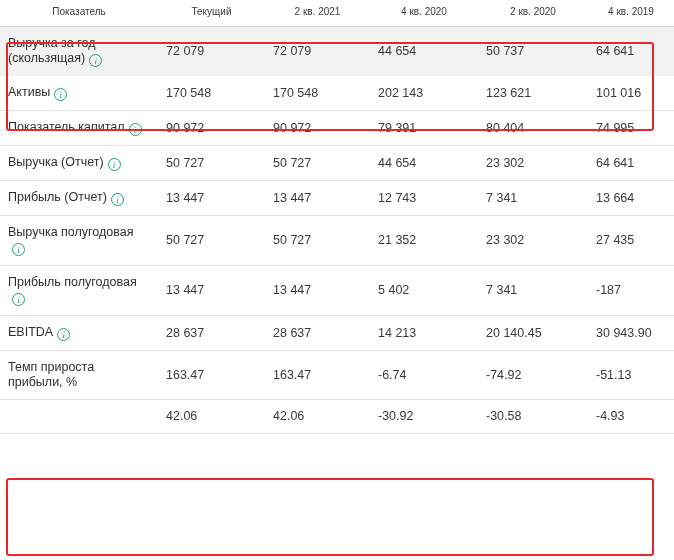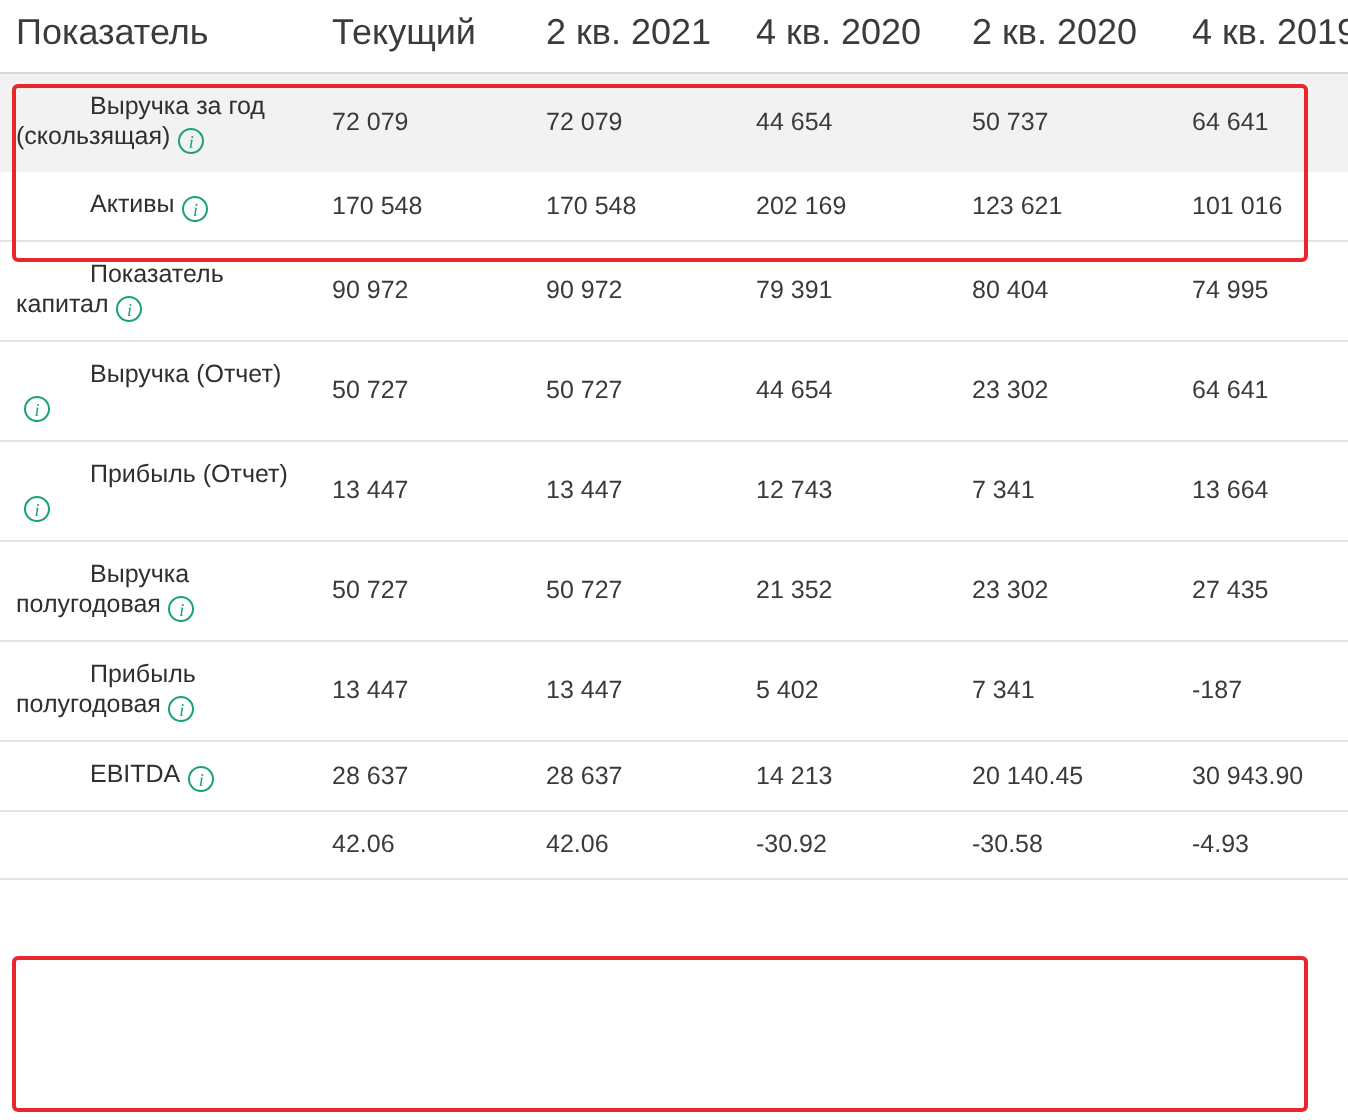--- a/index.html
+++ b/index.html
@@ -27,23 +27,23 @@
   }
   table.fin col.c0 { width: 158px; }
   table.fin col.c1 { width: 107px; }
   table.fin col.c2 { width: 105px; }
   table.fin col.c3 { width: 108px; }
   table.fin col.c4 { width: 110px; }
   table.fin col.c5 { width: 86px; }
 
   thead th {
     font-weight: normal;
-    font-size: 18px;
+    font-size: 10px;
     color: #3b3b3b;
-    text-align: left;
+    text-align: center;
     padding: 6px 8px 9px 8px;
     border-bottom: 1px solid #d9d9d9;
     vertical-align: bottom;
     white-space: nowrap;
   }
   tbody td {
     padding: 9px 8px 9px 8px;
     border-bottom: 1px solid #e3e3e3;
     vertical-align: middle;
     color: #3a3a3a;
@@ -54,21 +54,20 @@
     color: #2f2f2f;
   }
   tbody tr.shaded td {
     background: #f2f2f2;
   }
   tbody tr.nb td {
     border-bottom: none;
   }
   .lbl-text {
     display: inline;
-    margin-left: 37px;
   }
   .info-icon {
     display: inline-block;
     width: 13px;
     height: 13px;
     border: 1px solid #1aa179;
     border-radius: 50%;
     color: #1aa179;
     font-size: 9px;
     line-height: 12px;
@@ -134,21 +133,21 @@
         <td>44 654</td>
         <td>50 737</td>
         <td>64 641</td>
       </tr>
 
 
       <tr>
         <td class="label"><span class="lbl-text">Активы</span><span class="info-icon">i</span></td>
         <td>170 548</td>
         <td>170 548</td>
-        <td>202 169</td>
+        <td>202 143</td>
         <td>123 621</td>
         <td>101 016</td>
       </tr>
 
 
       <tr>
         <td class="label"><span class="lbl-text">Показатель капитал</span><span class="info-icon">i</span></td>
         <td>90 972</td>
         <td>90 972</td>
         <td>79 391</td>
@@ -195,20 +194,28 @@
 
       <tr>
         <td class="label"><span class="lbl-text">EBITDA</span><span class="info-icon">i</span></td>
         <td>28 637</td>
         <td>28 637</td>
         <td>14 213</td>
         <td>20 140.45</td>
         <td>30 943.90</td>
       </tr>
 
+      <tr>
+        <td class="label"><span class="lbl-text">Темп прироста прибыли, %</span></td>
+        <td>163.47</td>
+        <td>163.47</td>
+        <td>-6.74</td>
+        <td>-74.92</td>
+        <td>-51.13</td>
+      </tr>
 
       <tr>
         <td class="label"></td>
         <td>42.06</td>
         <td>42.06</td>
         <td>-30.92</td>
         <td>-30.58</td>
         <td>-4.93</td>
       </tr>
 

